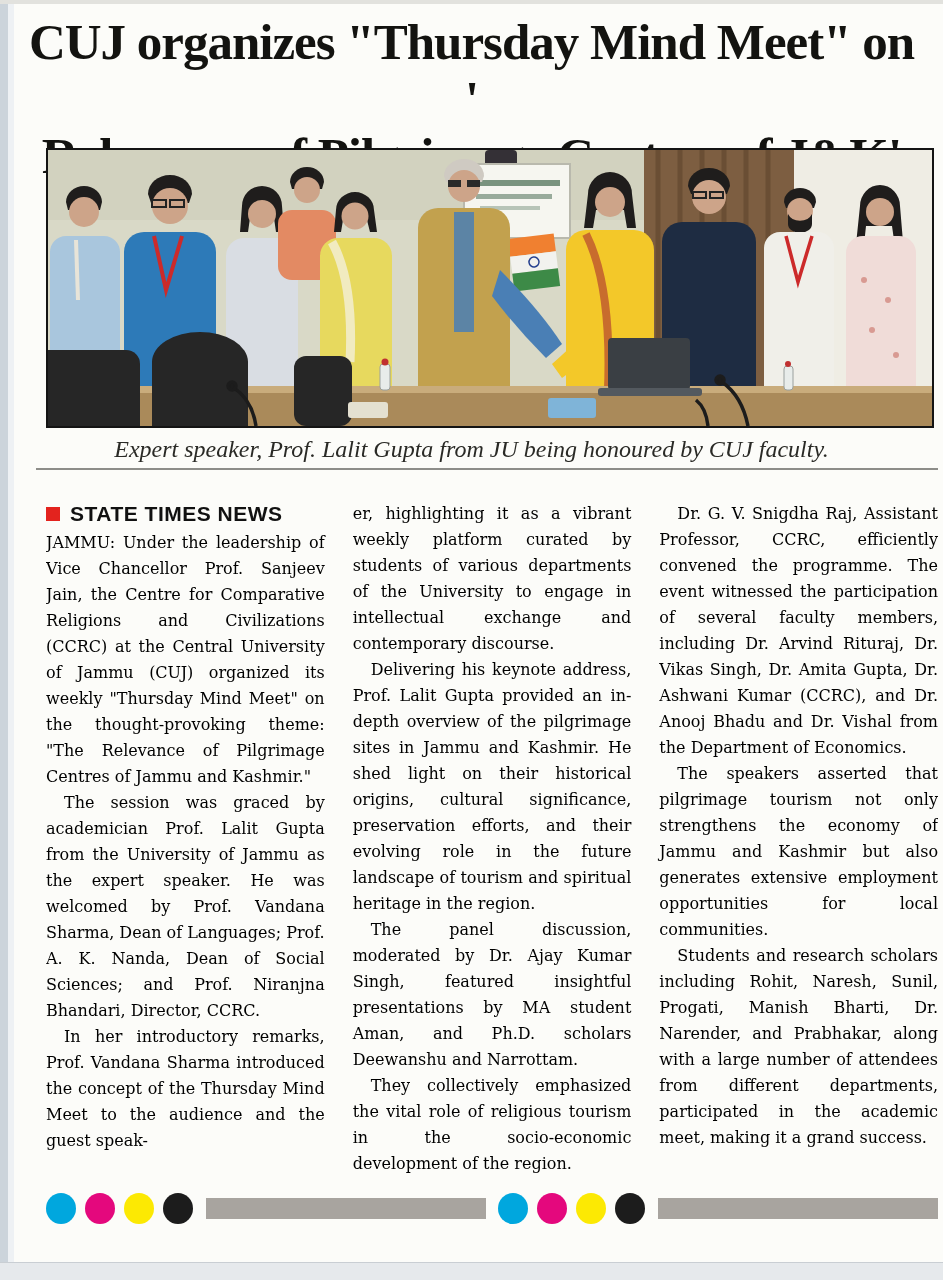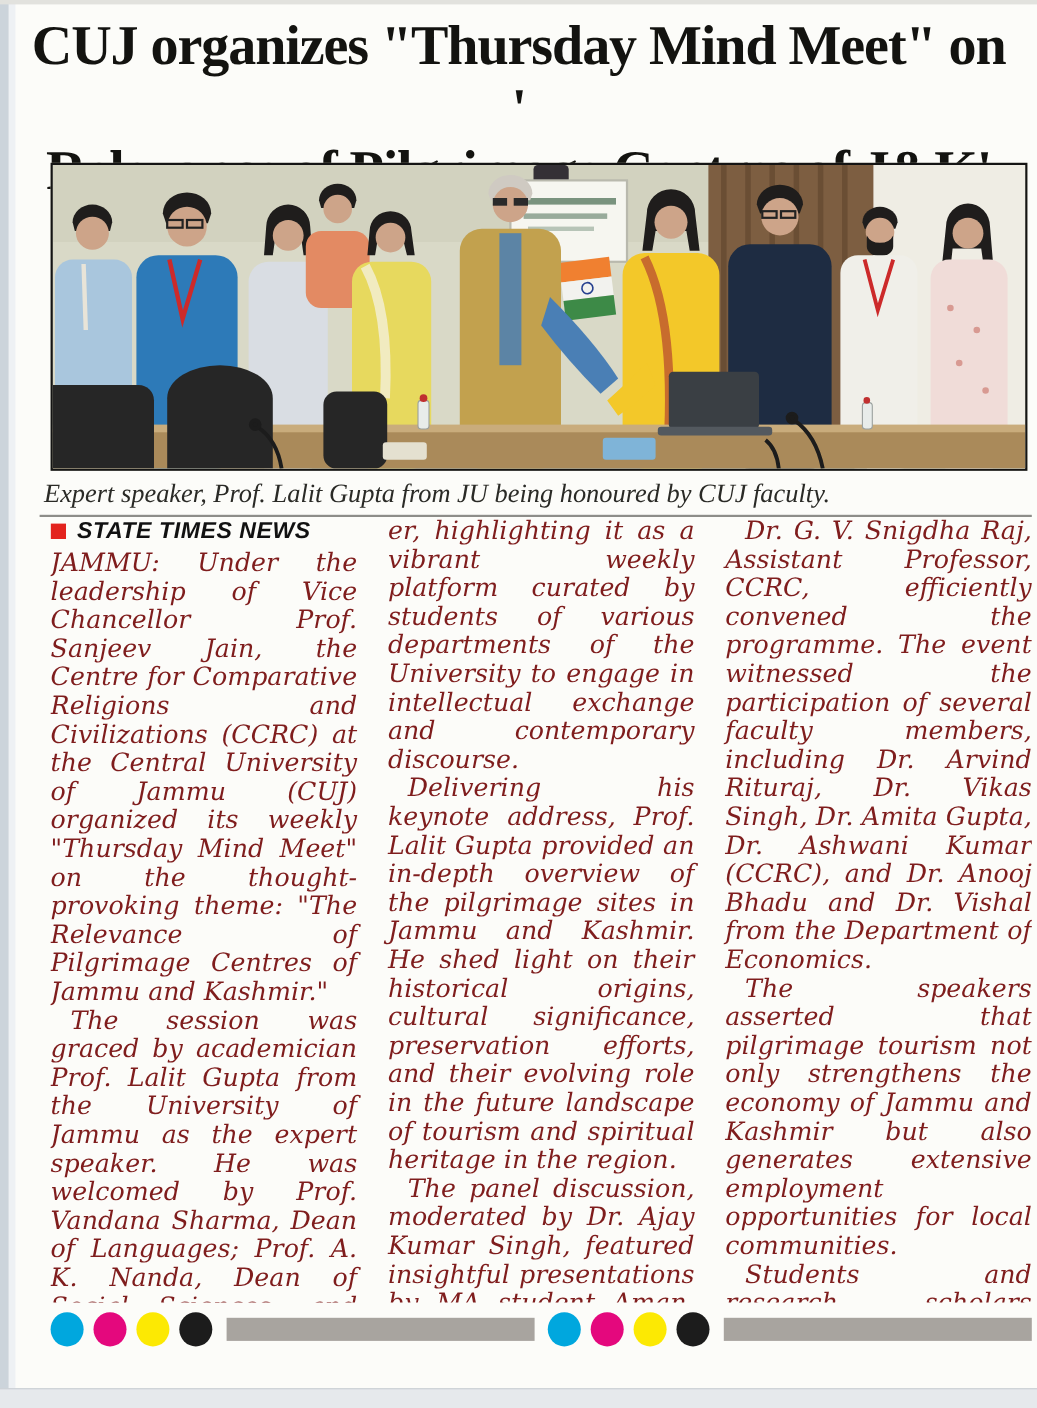--- a/index.html
+++ b/index.html
@@ -17,41 +17,41 @@
     position:absolute;top:14px;left:28px;width:887px;text-align:center;
     font-family:"Liberation Serif",serif;font-weight:bold;color:#131310;
     font-size:51px;line-height:57px;letter-spacing:-1px;
   }
   .photo-wrap{
     position:absolute;top:148px;left:46px;width:888px;height:280px;
     border:2px solid #141414;background:#d9d9c7;box-sizing:border-box;
   }
   .photo-wrap svg{display:block;width:100%;height:100%;}
   .caption{
-    position:absolute;top:436px;left:40px;width:863px;text-align:left;
+    position:absolute;top:436px;left:40px;width:863px;text-align:center;
     font-style:italic;font-size:24px;color:#2a2a26;
   }
   .caption-rule{
     position:absolute;top:468px;left:36px;width:902px;
     border-top:2px solid #8d8d89;
   }
   .columns{
-    position:absolute;top:470px;left:46px;width:892px;height:714px;
-    display:flex;gap:28px;overflow:hidden;font-style:italic;
+    position:absolute;top:501px;left:46px;width:892px;height:714px;
+    display:flex;gap:28px;overflow:hidden;
   }
   .col{flex:1 1 0;min-width:0;}
   .kicker{
     display:flex;align-items:center;gap:10px;
     font-family:"Liberation Sans",sans-serif;font-weight:bold;
     font-size:21px;letter-spacing:.5px;color:#111;height:26px;margin-bottom:3px;
   }
   .kicker-square{width:14px;height:14px;background:#e3231e;display:inline-block;}
   .col p{
-    margin:0;font-family:"DejaVu Serif",serif;font-size:23px;line-height:26px;
-    text-align:justify;color:#7f1d1d;
+    margin:0;font-family:"DejaVu Serif",serif;font-size:16px;line-height:26px;
+    text-align:justify;color:#000000;
   }
   .col p.indent{text-indent:18px;}
   .marks{
     position:absolute;top:1192px;left:46px;width:892px;height:32px;
     display:flex;gap:12px;align-items:center;
   }
   .marks-group{flex:1 1 0;display:flex;align-items:center;gap:9px;}
   .dot{width:30px;height:31px;border-radius:50%;flex:0 0 auto;}
   .bar{height:21px;flex:1 1 auto;margin-left:4px;}
 </style>

